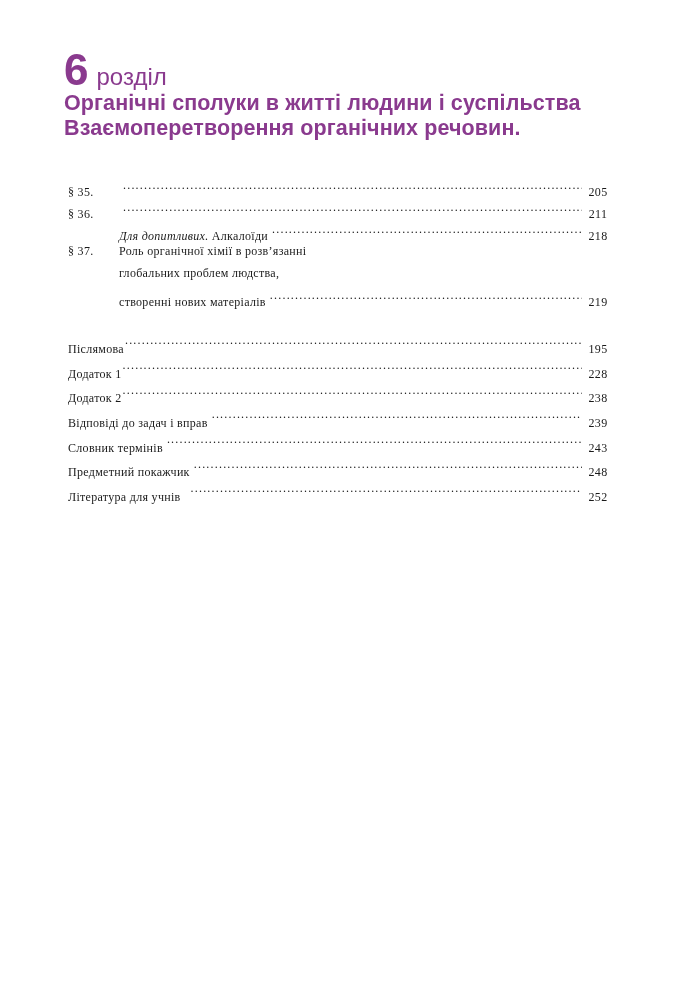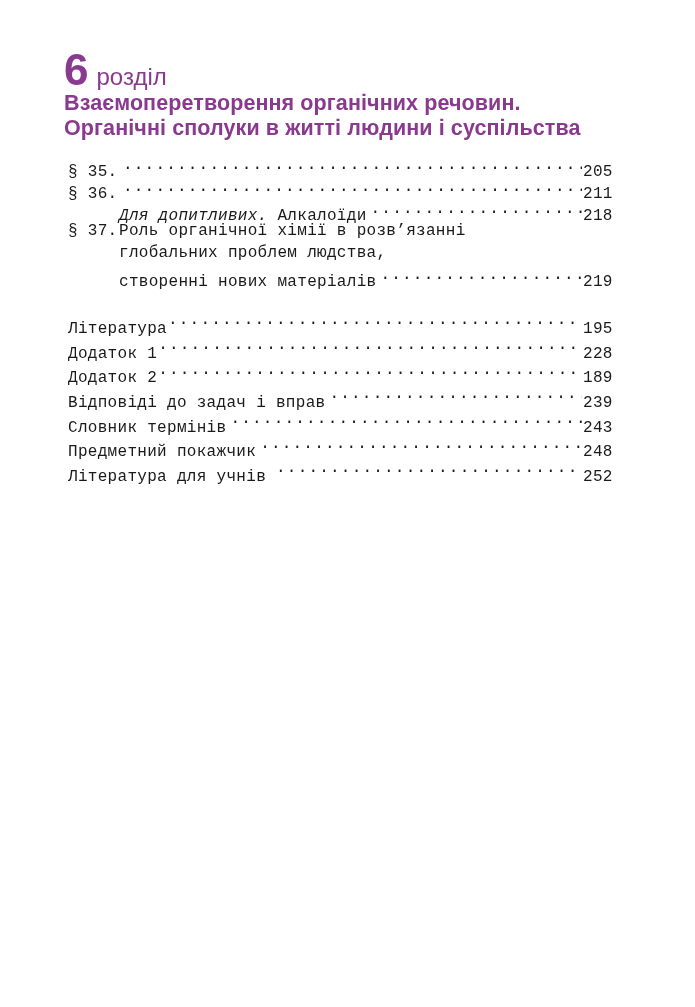--- a/index.html
+++ b/index.html
@@ -43,23 +43,24 @@
       font-size: 21.5px;
       line-height: 27px;
       margin-top: -2px;
       white-space: nowrap;
       letter-spacing: 0.1px;
     }
     .toc {
       position: absolute;
       left: 68px;
       width: 545px;
-      font-size: 16px;
-      font-family: Liberation Mono, monospace;
+      font-size: 12px;
+      font-family: Liberation Serif, serif;
       letter-spacing: 0.3px;
+      margin-top: 20px;
     }
     .toc-sections { top: 154px; }
     .toc-back { top: 311px; }
     .row {
       display: flex;
       align-items: baseline;
       height: 22px;
       line-height: 22px;
       white-space: nowrap;
     }
@@ -92,34 +93,34 @@
       content: "........................................................................................................................................................................";
       position: absolute;
       left: 0;
       bottom: 0;
       letter-spacing: 1.2px;
       white-space: nowrap;
     }
     .leader.tight { margin-left: 1px; }
     .page {
       flex: 0 0 auto;
-      text-align: left;
+      text-align: center;
       min-width: 30px;
     }
   </style>
 </head>
 <body>
 
 <div class="chapter-head">
   <div class="chapter-num-row">
     <span class="chapter-num">6</span>
     <span class="chapter-word">розділ</span>
   </div>
+  <div class="chapter-title">Органічні сполуки в житті людини і суспільства</div>
   <div class="chapter-title">Взаємоперетворення органічних речовин.</div>
-  <div class="chapter-title">Органічні сполуки в житті людини і суспільства</div>
 </div>
 
 <div class="toc toc-sections">
   <div class="row">
     <span class="sec-num">§ 35.</span>
     <span class="leader"></span>
     <span class="page">205</span>
   </div>
   <div class="row">
     <span class="sec-num">§ 36.</span>
@@ -145,33 +146,33 @@
       <span class="indent"></span>
       <span class="title">створенні нових матеріалів</span>
       <span class="leader"></span>
       <span class="page">219</span>
     </div>
   </div>
 </div>
 
 <div class="toc toc-back">
   <div class="row">
-    <span class="title">Література</span>
+    <span class="title">Післямова</span>
     <span class="leader tight"></span>
     <span class="page">195</span>
   </div>
   <div class="row">
     <span class="title">Додаток 1</span>
     <span class="leader tight"></span>
     <span class="page">228</span>
   </div>
   <div class="row">
     <span class="title">Додаток 2</span>
     <span class="leader tight"></span>
-    <span class="page">189</span>
+    <span class="page">238</span>
   </div>
   <div class="row">
     <span class="title">Відповіді до задач і вправ</span>
     <span class="leader"></span>
     <span class="page">239</span>
   </div>
   <div class="row">
     <span class="title">Словник термінів</span>
     <span class="leader"></span>
     <span class="page">243</span>

